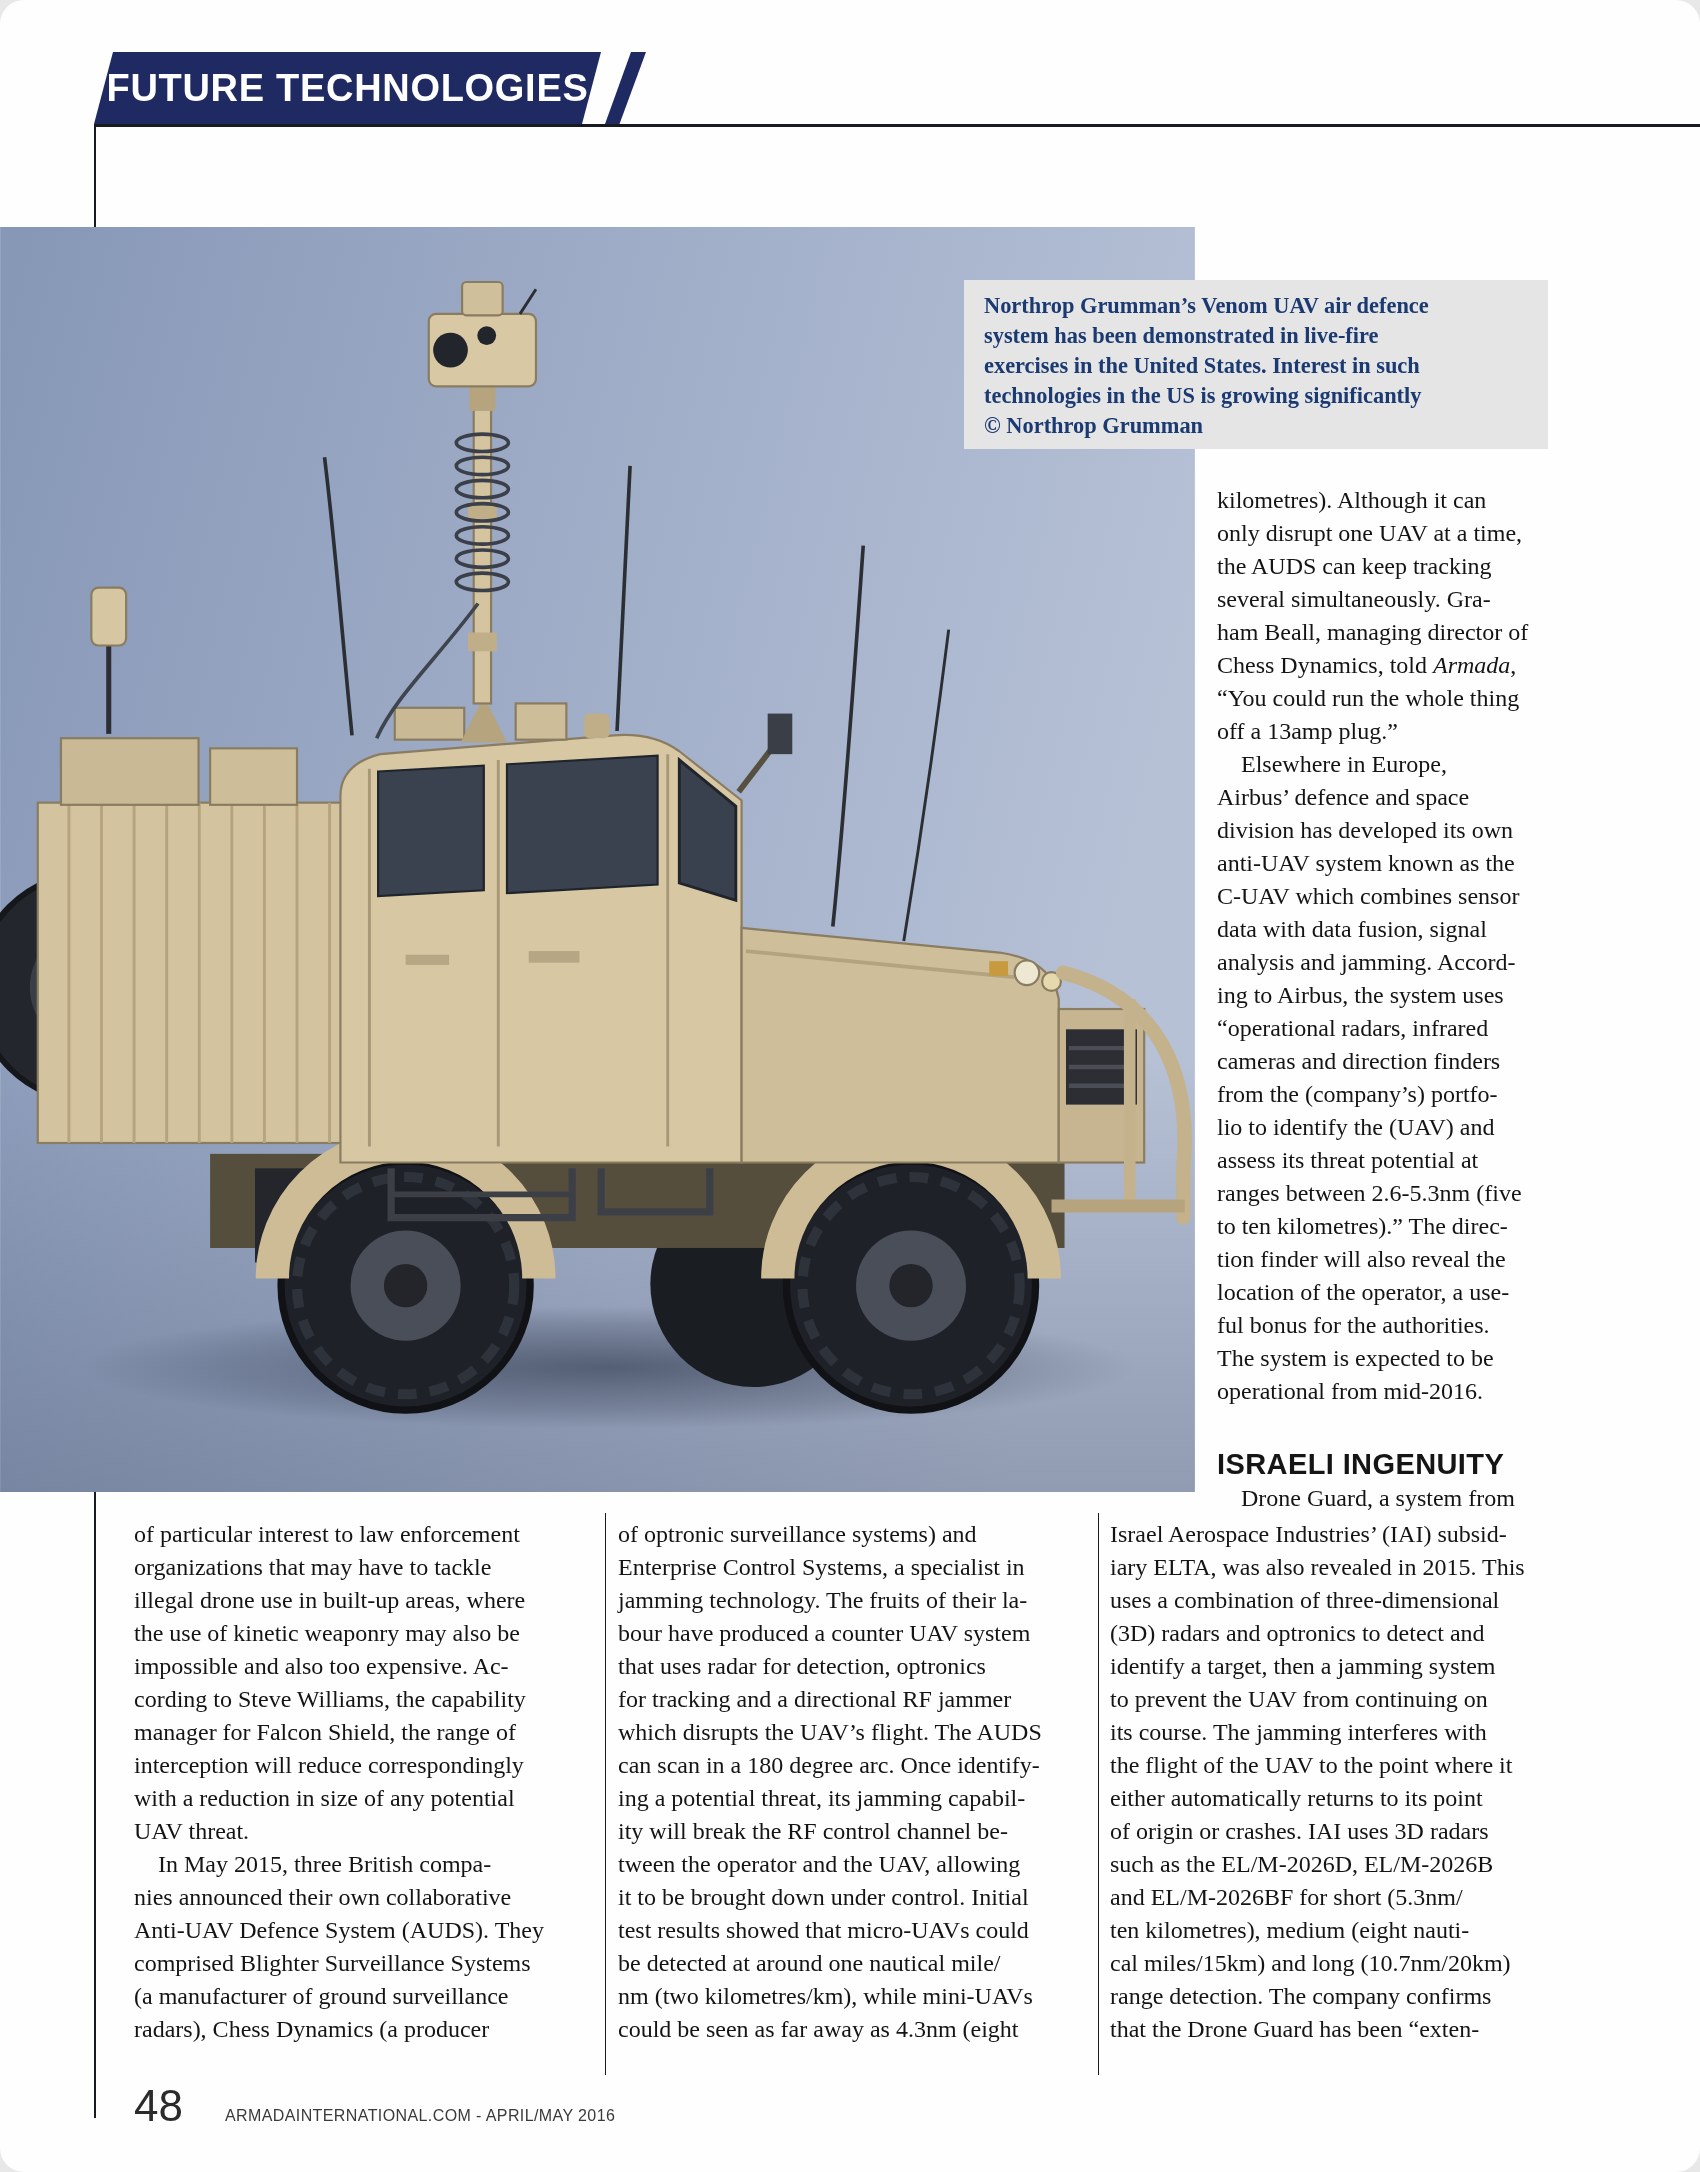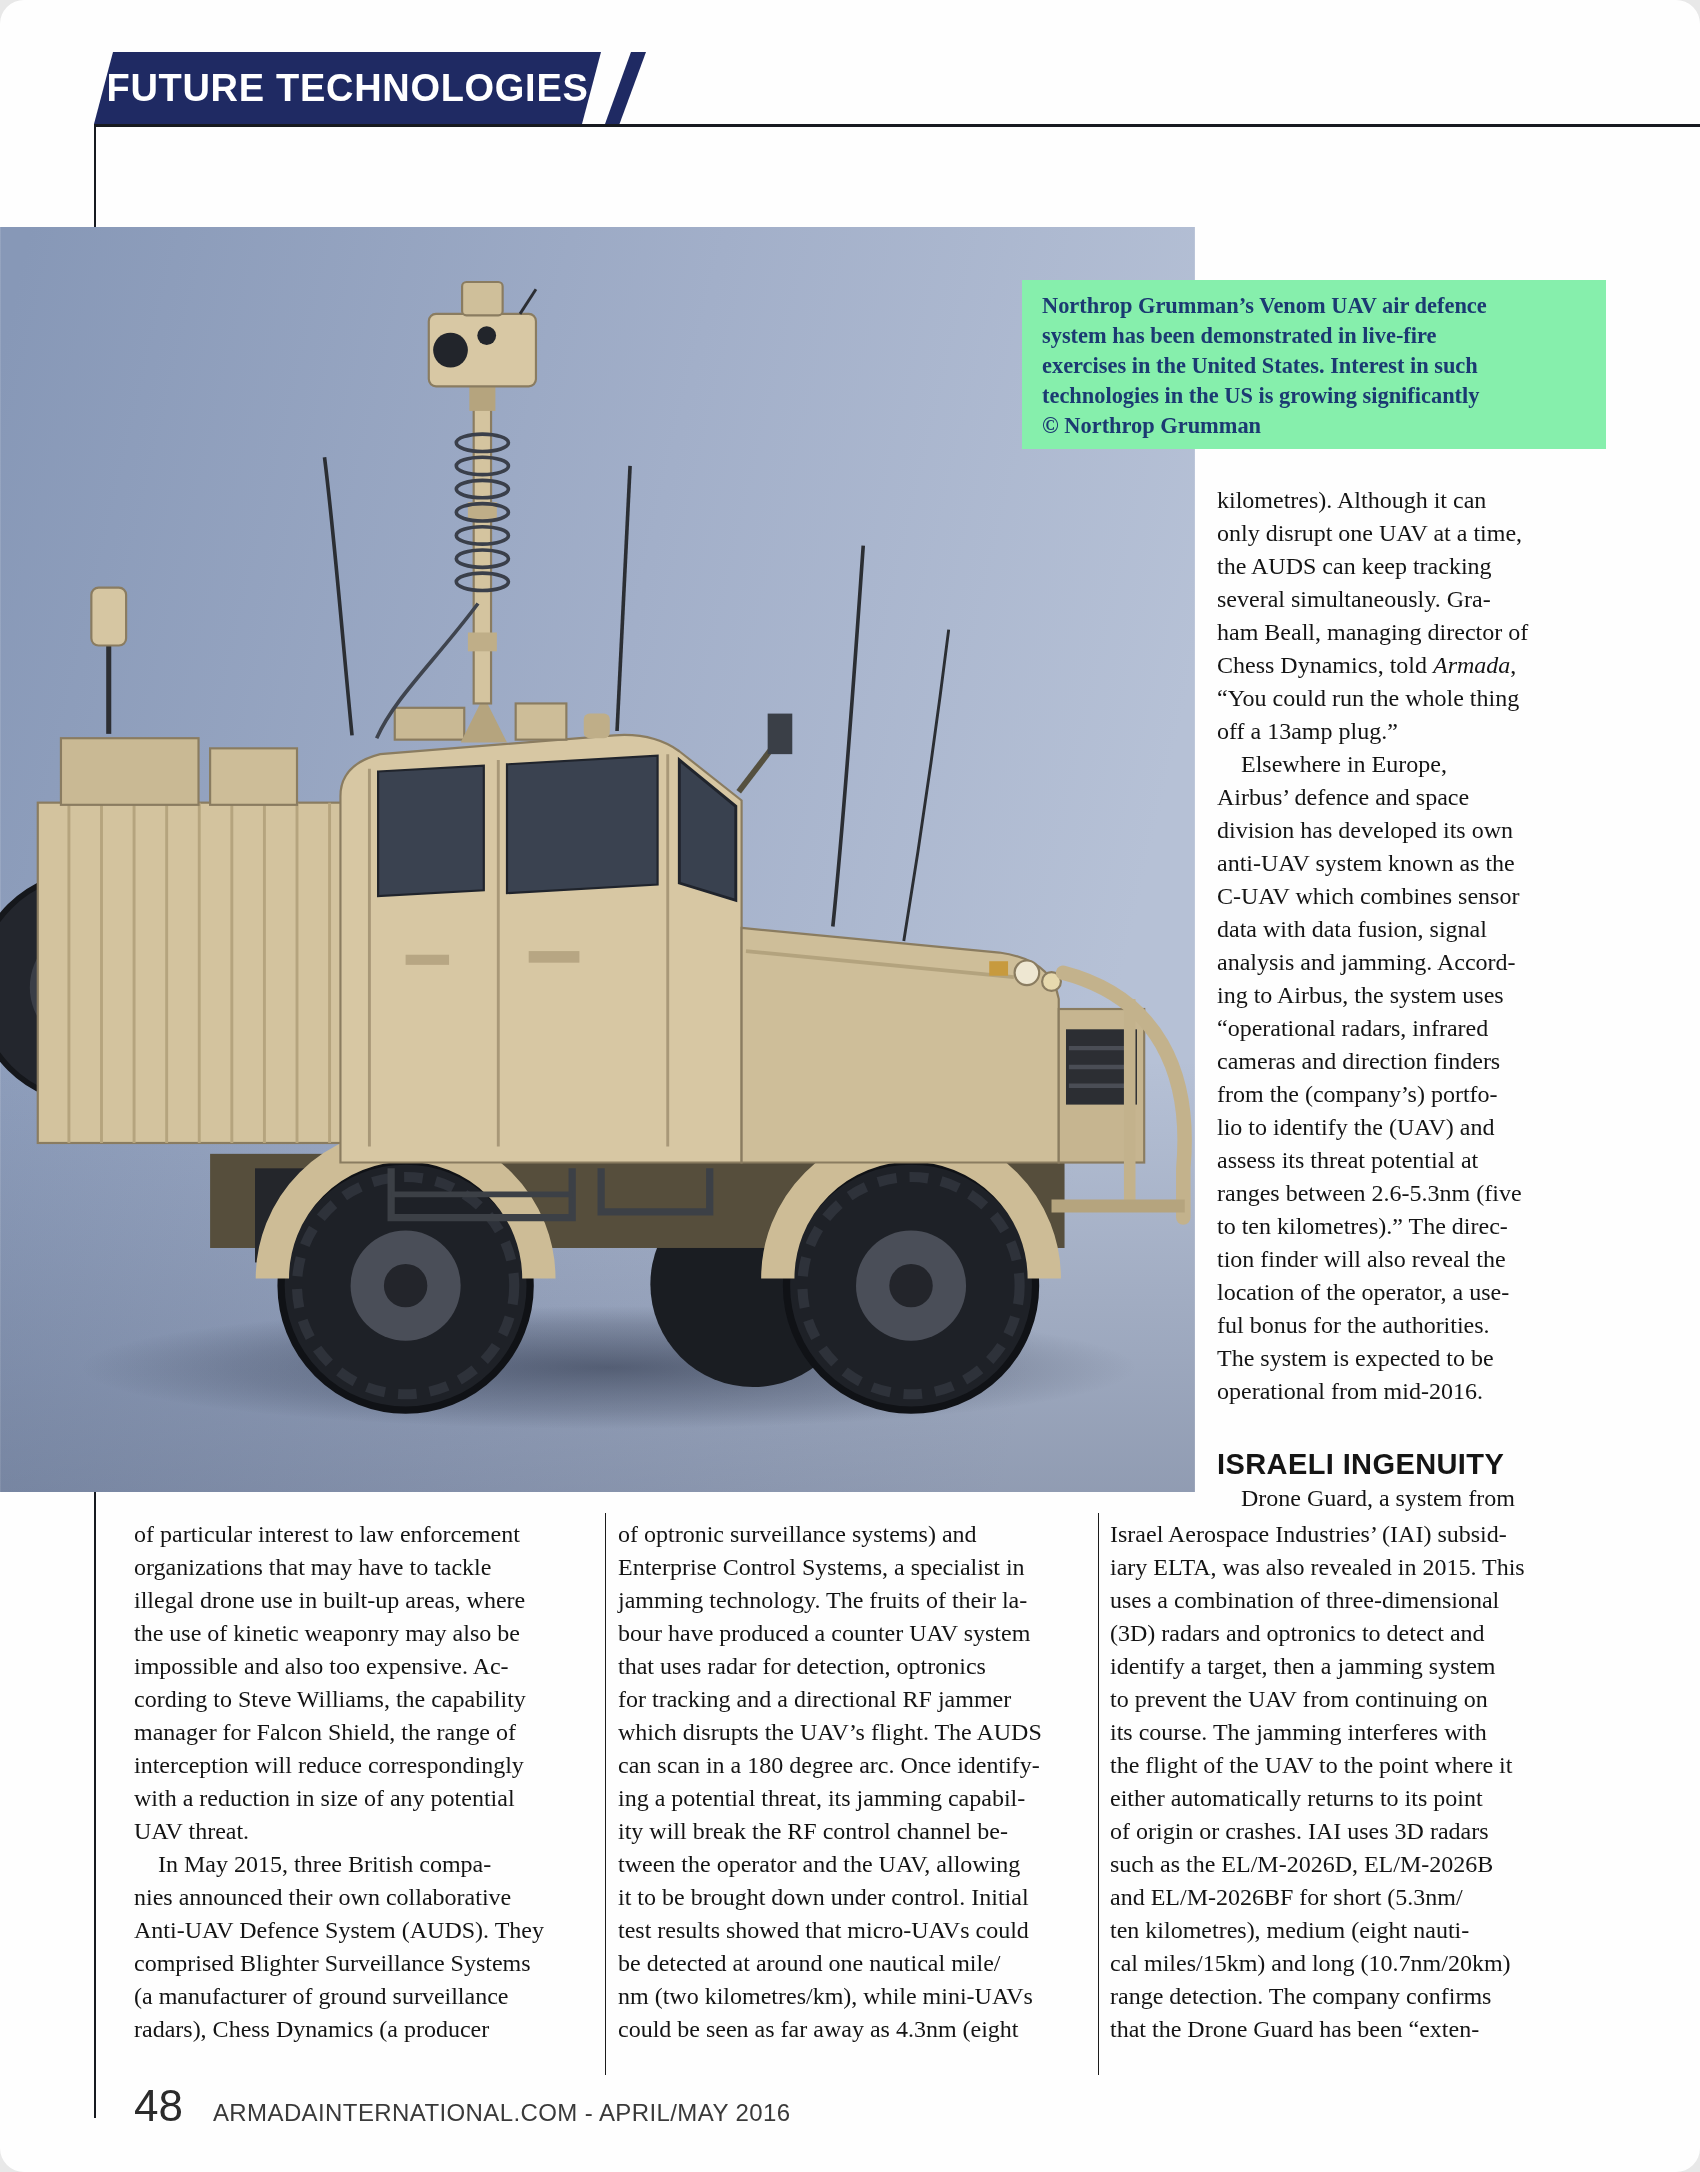--- a/index.html
+++ b/index.html
@@ -18,41 +18,41 @@
   
   .hrule{position:absolute;left:94px;top:124px;width:1606px;height:2.9px;background:#171a20;z-index:1;}
   .vrule-left{position:absolute;left:94px;top:124px;width:2.2px;height:1994px;background:#171a20;z-index:1;}
   .gutter{position:absolute;top:1513px;width:1.4px;height:562px;background:#1c1c1c;z-index:1;}
   #gutter-1{left:605px;} #gutter-2{left:1098px;}
 
   
   #photo{position:absolute;left:0;top:227px;width:1195px;height:1265px;z-index:2;}
 
   
-  #caption-box{position:absolute;left:1022px;top:280px;width:584px;height:169px;background:#86efac;
+  #caption-box{position:absolute;left:964px;top:280px;width:584px;height:169px;background:#e5e5e5;
                z-index:3;padding:11px 0 0 20px;box-sizing:border-box;}
   #caption-box .line{font-size:22.4px;line-height:30px;font-weight:bold;color:#1b3a72;white-space:pre-wrap;}
 
   
   .textcol .line{font-size:24px;line-height:33px;white-space:pre-wrap;}
   #col-right-top{position:absolute;left:1217px;top:484px;width:406px;z-index:2;}
   #section-heading{position:absolute;left:1217px;top:1448px;z-index:2;
       font-family:Liberation Sans, sans-serif;font-weight:bold;
       font-size:29px;letter-spacing:0.4px;color:#151515;}
   #right-intro{position:absolute;left:1217px;top:1482px;width:406px;z-index:2;}
   #col-left  {position:absolute;left:134px; top:1518px;width:463px;z-index:2;}
   #col-mid   {position:absolute;left:618px; top:1518px;width:474px;z-index:2;}
   #col-right {position:absolute;left:1110px;top:1518px;width:492px;z-index:2;}
   .line i{font-style:italic;margin-top:40px;}
 
   
   #footer{position:absolute;left:134px;top:2081px;z-index:2;
           font-family:"Liberation Sans","DejaVu Sans",sans-serif;color:#2e2e2e;}
   #footer .pagenum{font-size:44px;color:#2b2b2b;}
-  #footer .pub{font-size:24px;letter-spacing:0.4px;color:#3a3a3a;margin-left:30px;text-align:center;}
+  #footer .pub{font-size:16px;letter-spacing:0.4px;color:#3a3a3a;margin-left:42px;text-align:center;}
 </style>
 </head>
 <body>
 
 <div id="page">
 
   <div id="banner">FUTURE TECHNOLOGIES</div>
   <div id="banner-stripe"></div>
 
   <div class="hrule"></div>

